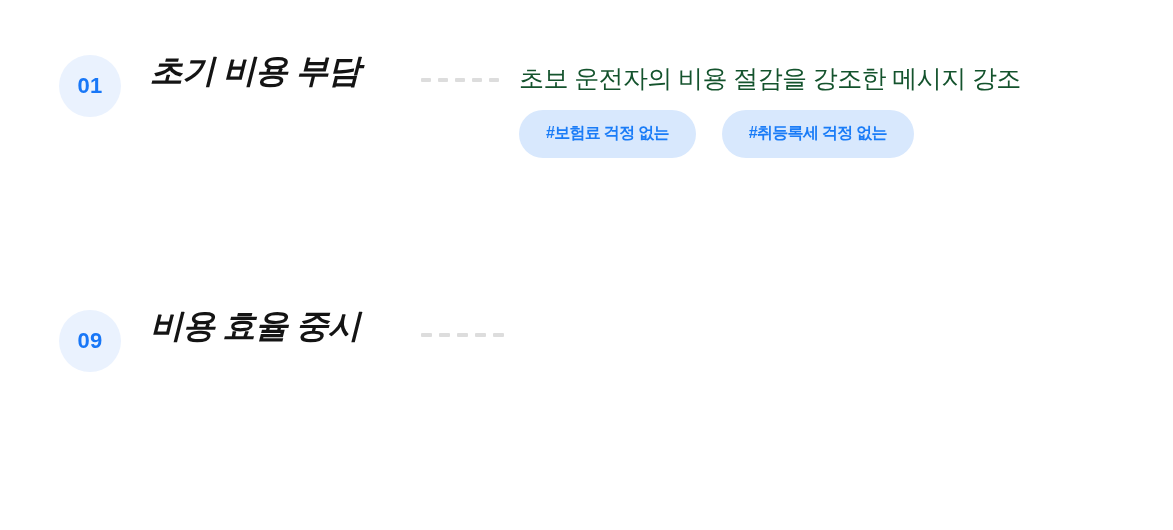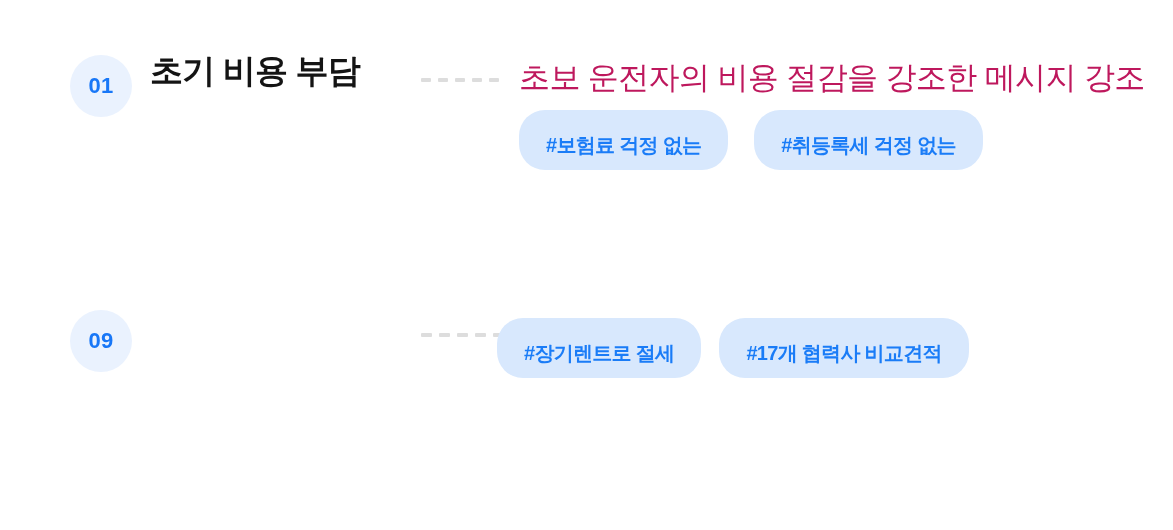--- a/index.html
+++ b/index.html
@@ -27,21 +27,21 @@
     left: 0;
     width: 1173px;
     display: block;
   }
   .row-1 { top: 48px; }
   .row-2 { top: 303px; }
 
   
   .badge {
     position: absolute;
-    left: 70px;
+    left: 59px;
     top: 7px;
     width: 62px;
     height: 62px;
     border-radius: 50%;
     background: #eaf2fe;
     display: flex;
     align-items: center;
     justify-content: center;
   }
   .badge-num {
@@ -58,21 +58,21 @@
     left: 150px;
     top: 0px;
     width: 275px;
     color: #141414;
     font-size: 33px;
     font-weight: bold;
     line-height: 45px;
     letter-spacing: -0.8px;
     white-space: nowrap;
   }
-  .headline .ln { display: block; }
+  .headline .ln { display: block; font-style: italic; }
 
   
   .connector {
     position: absolute;
     top: 30px;
     height: 4px;
     display: flex;
     gap: 7px;
   }
   .connector-1 { left: 421px; }
@@ -87,46 +87,46 @@
 
   
   .detail {
     position: absolute;
     top: 0;
   }
   .detail-1 { left: 519px; }
   .detail-2 { left: 519px; }
 
   .desc {
-    color: #be185d;
-    font-size: 31px;
+    color: #14532d;
+    font-size: 25px;
     font-weight: normal;
     line-height: 34px;
     letter-spacing: -0.6px;
     white-space: nowrap;
     margin: 0;
     padding-top: 13px;
   }
   .desc-2 { padding-top: 12px; }
 
   .tags {
     display: flex;
     margin-top: 15px;
   }
   .tags-1 { gap: 26px; margin-left: 0px; }
   .tags-2 { gap: 18px; margin-left: -22px; }
 
   .tag {
     background: #d8e8fd;
     color: #1a7cf7;
-    font-size: 20px;
+    font-size: 16px;
     font-weight: bold;
     letter-spacing: -0.7px;
     border-radius: 26px;
-    padding: 20px 27px 10px 27px;
+    padding: 8px 27px 10px 27px;
     line-height: 30px;
     white-space: nowrap;
   }
 </style>
 </head>
 <body>
 
 <div class="board">
 
   <div class="row row-1">
@@ -157,32 +157,29 @@
 
   </div>
 
   <div class="row row-2">
 
     <div class="badge">
       <span class="badge-num">09</span>
     </div>
 
     <div class="headline">
+      <span class="ln">비용 효율 중시</span>
     </div>
 
     <div class="connector connector-2">
       <span class="dash"></span>
       <span class="dash"></span>
       <span class="dash"></span>
       <span class="dash"></span>
       <span class="dash"></span>
     </div>
 
     <div class="detail detail-2">
-      <div class="tags tags-2">
-        <span class="tag">#장기렌트로 절세</span>
-        <span class="tag">#17개 협력사 비교견적</span>
-      </div>
     </div>
 
   </div>
 
 </div>
 
 </body></html>

